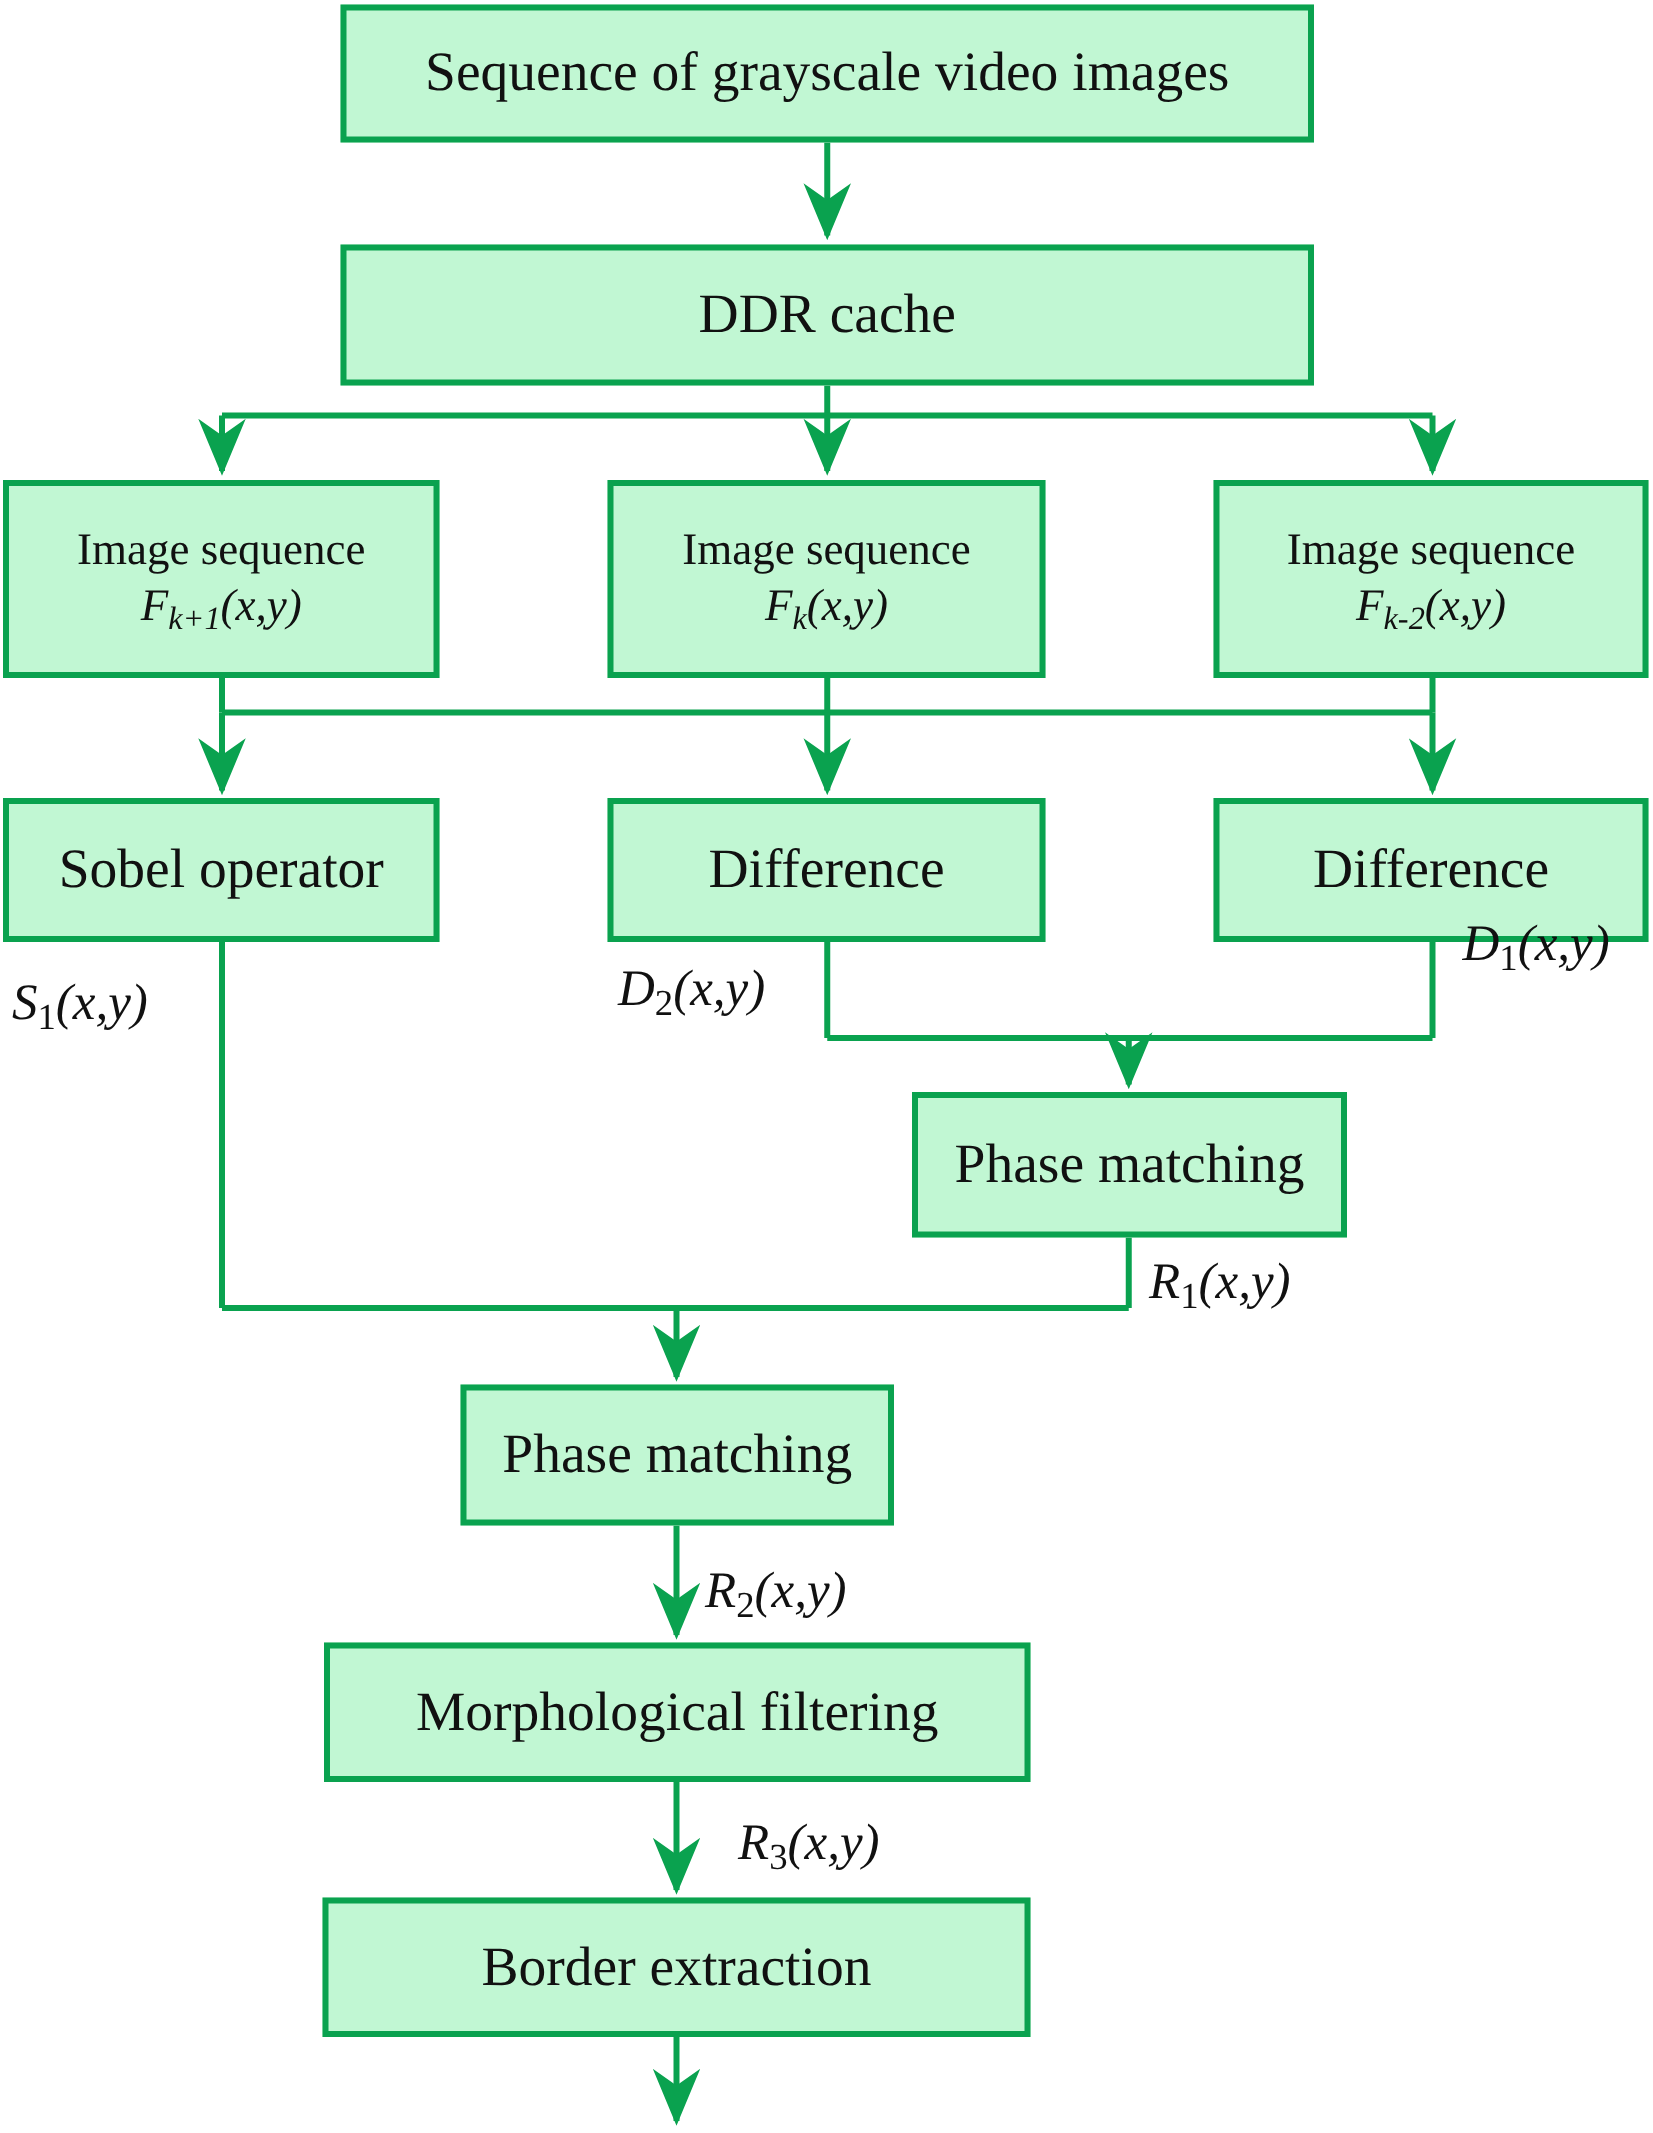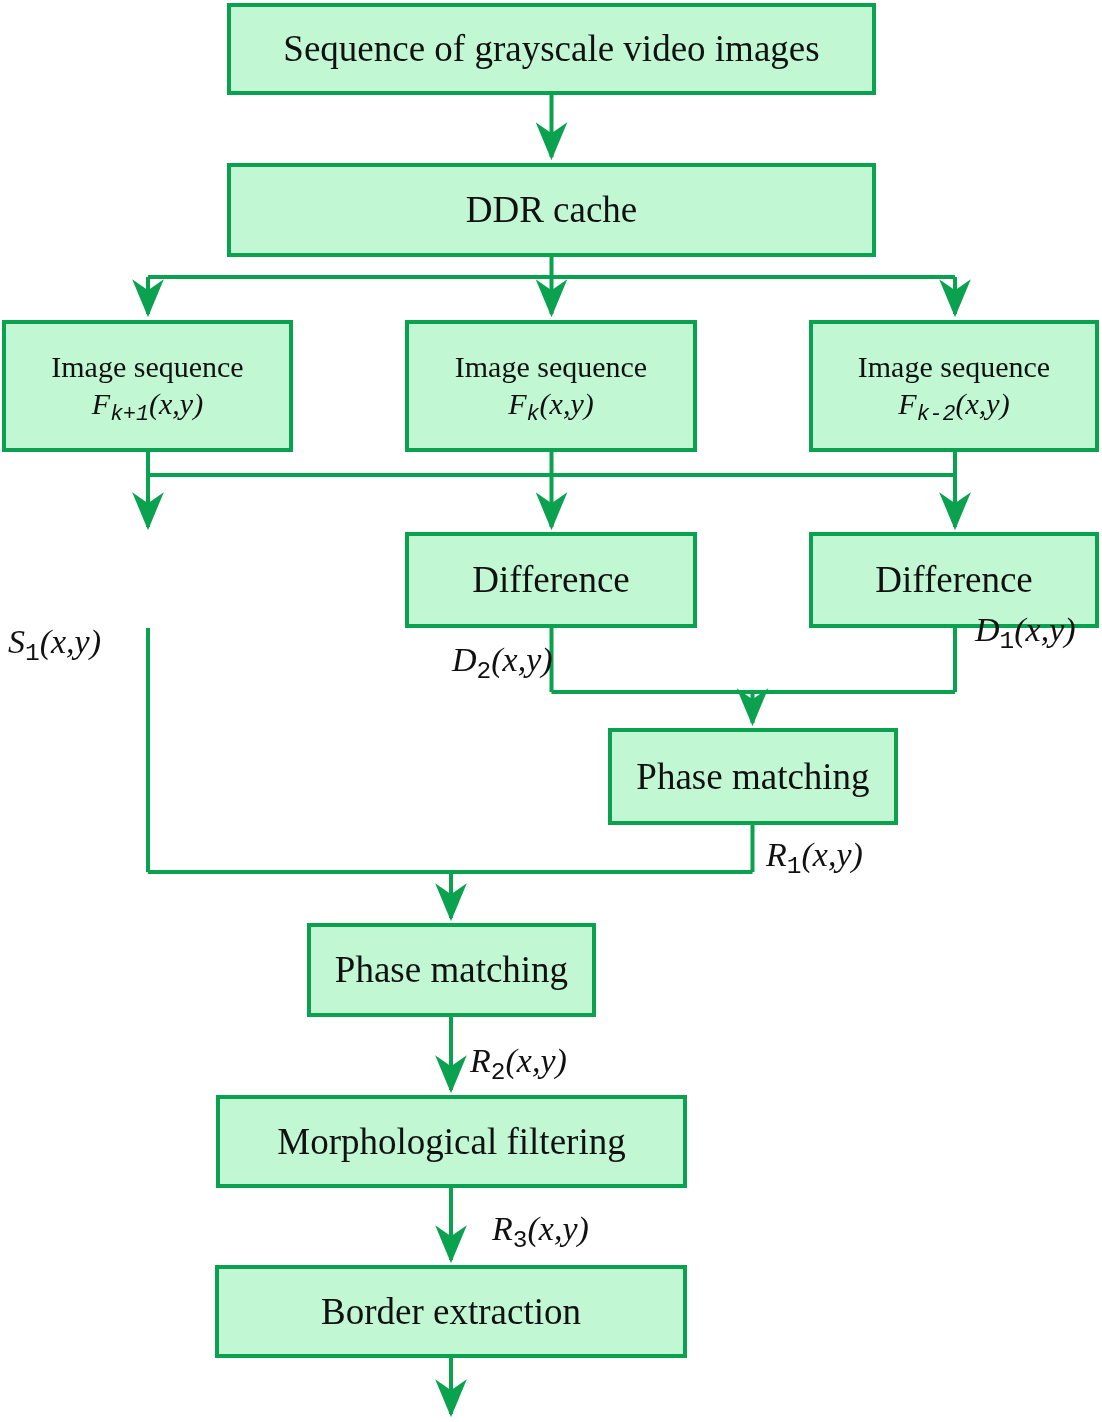--- a/index.html
+++ b/index.html
@@ -23,21 +23,21 @@
     background:var(--fill);
     display:flex;flex-direction:column;align-items:center;justify-content:center;
     text-align:center;line-height:1.22;
   }
   .fs37{font-size:37px;}
   .fs35{font-size:30px;}
   .siglabel{
     position:absolute;font-size:34px;white-space:nowrap;
   }
   .it{font-style:italic;}
-  sub{font-size:0.72em;line-height:0;vertical-align:-0.28em;font-family:Liberation Mono, monospace;}
+  sub{font-size:0.72em;line-height:0;vertical-align:-0.28em;}
   sub.up{font-style:normal;}
   .plain{font-style:normal;}
 </style>
 </head>
 <body>
 
 <div id="canvas">
 
   <svg id="wires" viewBox="0 0 1102 1422" xmlns="http://www.w3.org/2000/svg">
     <defs>
@@ -94,20 +94,23 @@
   <div class="node fs35" style="left:405px;top:320px;width:292px;height:132px;">
     <span>Image sequence</span>
     <span><span class="it">F</span><sub class="it">k</sub><span class="it">(x,y)</span></span>
   </div>
 
   <div class="node fs35" style="left:809px;top:320px;width:290px;height:132px;">
     <span>Image sequence</span>
     <span><span class="it">F</span><sub class="it">k-2</sub><span class="it">(x,y)</span></span>
   </div>
 
+  <div class="node fs37" style="left:2px;top:532px;width:291px;height:96px;">
+    <span>Sobel operator</span>
+  </div>
 
   <div class="node fs37" style="left:405px;top:532px;width:292px;height:96px;">
     <span>Difference</span>
   </div>
 
   <div class="node fs37" style="left:809px;top:532px;width:290px;height:96px;">
     <span>Difference</span>
   </div>
 
   <div class="node fs37" style="left:608px;top:728px;width:290px;height:97px;">
@@ -119,23 +122,23 @@
   </div>
 
   <div class="node fs37" style="left:216px;top:1095px;width:471px;height:93px;">
     <span>Morphological filtering</span>
   </div>
 
   <div class="node fs37" style="left:215px;top:1265px;width:472px;height:93px;">
     <span>Border extraction</span>
   </div>
 
-  <div class="siglabel" style="left:8px;top:623px;text-align:center;"><span class="it">S</span><sub class="up">1</sub><span class="it">(x,y)</span></div>
+  <div class="siglabel" style="left:8px;top:650px;text-align:center;"><span class="it">S</span><sub class="up">1</sub><span class="it">(x,y)</span></div>
 
-  <div class="siglabel" style="left:412px;top:641px;margin-left:40px;"><span class="it">D</span><sub class="up">2</sub><span class="it">(x,y)</span></div>
+  <div class="siglabel" style="left:412px;top:641px;"><span class="it">D</span><sub class="up">2</sub><span class="it">(x,y)</span></div>
 
   <div class="siglabel" style="left:975px;top:611px;"><span class="it">D</span><sub class="up">1</sub><span class="it">(x,y)</span></div>
 
   <div class="siglabel" style="left:766px;top:836px;"><span class="it">R</span><sub class="up">1</sub><span class="it">(x,y)</span></div>
 
   <div class="siglabel" style="left:470px;top:1042px;"><span class="it">R</span><sub class="up">2</sub><span class="it">(x,y)</span></div>
 
   <div class="siglabel" style="left:470px;top:1210px;margin-left:22px;"><span class="it">R</span><sub class="up">3</sub><span class="it">(x,y)</span></div>
 
 

